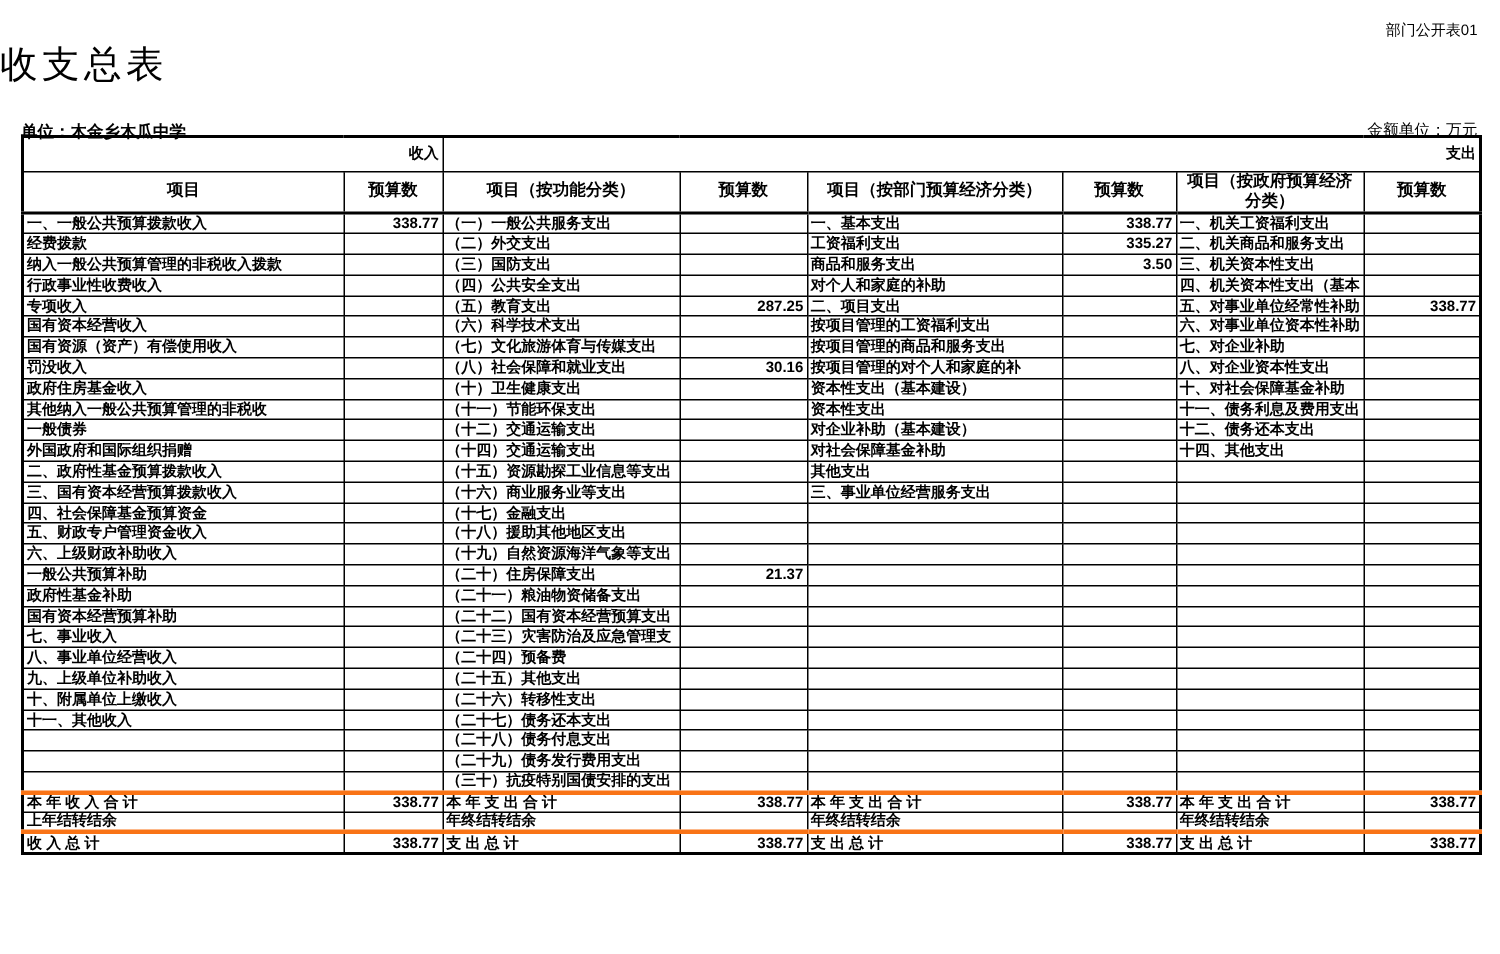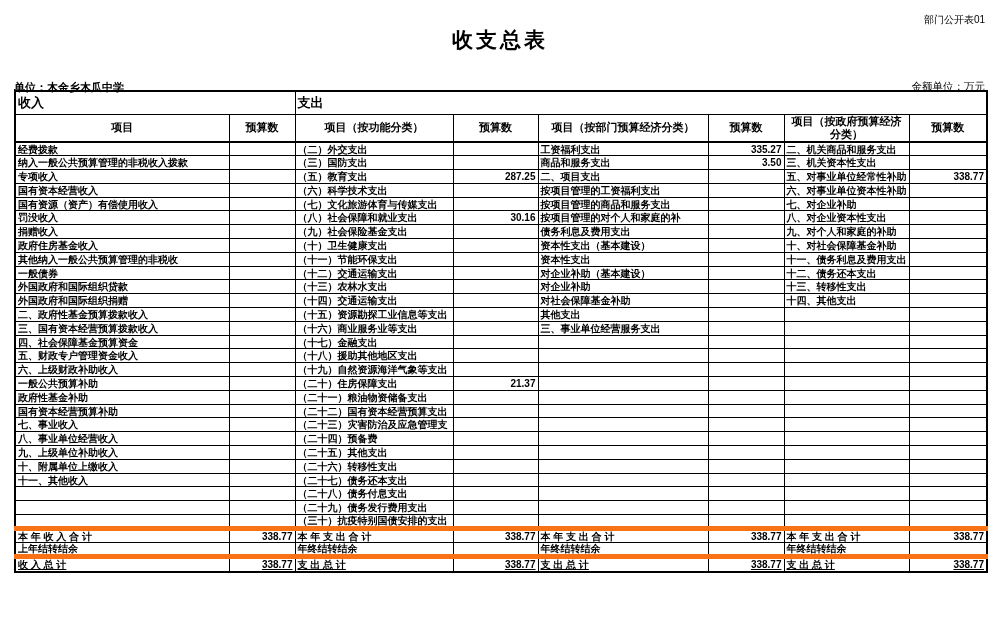--- a/index.html
+++ b/index.html
@@ -10,22 +10,21 @@
     font-family:"Liberation Sans","DejaVu Sans",sans-serif;
     color:#000;
     overflow:hidden;
   }
   .corner{
     position:absolute;top:13px;right:15px;
     font-size:10px;font-weight:normal;
   }
   .title{
     position:absolute;top:26px;left:0;right:0;margin:0;
-    text-align:center;
-    font-size:21px;font-weight:bold;letter-spacing:3px;
+    font-size:25px;font-weight:normal;letter-spacing:3px;
   }
   .meta{
     position:absolute;top:80px;left:14px;right:15px;
     display:flex;justify-content:space-between;
     font-size:11px;font-weight:bold;
   }
   .meta .right{font-weight:normal;font-size:10.5px;}
   table.budget{
     position:absolute;top:90px;left:14px;
     width:972px;
@@ -35,34 +34,34 @@
     font-weight:bold;
   }
   table.budget th, table.budget td{
     border:1px solid #000;
     padding:0 2px;
     overflow:hidden;
     white-space:nowrap;
     line-height:1.1;
   }
   tr.sec-row{height:23px;}
-  tr.sec-row th{font-size:13px;text-align:left;}
+  tr.sec-row th{font-size:10px;text-align:right;}
   tr.col-row{height:28px;}
   tr.col-row th{font-size:11px;text-align:center;white-space:normal;line-height:1.15;border-bottom:2px solid #000;}
   tbody tr{height:13.8px;}
   tbody td, tfoot td{font-size:10px;}
   td.item{text-align:left;}
   td.val{text-align:right;padding-right:3px;}
   .ind0{padding-left:2px;}
   .ind1{padding-left:27px;}
   .ind2{padding-left:34px;margin-left:32px;}
   .ind3{padding-left:43px;}
   tfoot tr{height:13px;}
-  tfoot tr.thick-top td{border-top:5px solid #f97316;}
-  tfoot tr:last-child{height:15px;text-decoration:underline;}
+  tfoot tr.thick-top td{border-top:3px solid #f97316;}
+  tfoot tr:last-child{height:15px;}
 </style>
 </head>
 <body>
 
 <div class="page">
 
   <div class="corner">部门公开表01</div>
 
   <h1 class="title">收支总表</h1>
 
@@ -93,40 +92,60 @@
         <th>项目（按功能分类）</th>
         <th>预算数</th>
         <th>项目（按部门预算经济分类）</th>
         <th>预算数</th>
         <th>项目（按政府预算经济分类）</th>
         <th>预算数</th>
       </tr>
     </thead>
     <tbody>
         <tr>
+          <td class="item ind0">一、一般公共预算拨款收入</td>
+          <td class="val">338.77</td>
+          <td class="item ind0">（一）一般公共服务支出</td>
+          <td class="val"></td>
+          <td class="item ind0">一、基本支出</td>
+          <td class="val">338.77</td>
+          <td class="item ind0">一、机关工资福利支出</td>
+          <td class="val"></td>
+        </tr>
+        <tr>
           <td class="item ind2">经费拨款</td>
           <td class="val"></td>
           <td class="item ind0">（二）外交支出</td>
           <td class="val"></td>
           <td class="item ind2">工资福利支出</td>
           <td class="val">335.27</td>
           <td class="item ind0">二、机关商品和服务支出</td>
           <td class="val"></td>
         </tr>
         <tr>
           <td class="item ind1">纳入一般公共预算管理的非税收入拨款</td>
           <td class="val"></td>
           <td class="item ind0">（三）国防支出</td>
           <td class="val"></td>
           <td class="item ind2">商品和服务支出</td>
           <td class="val">3.50</td>
           <td class="item ind0">三、机关资本性支出</td>
           <td class="val"></td>
         </tr>
         <tr>
+          <td class="item ind3">行政事业性收费收入</td>
+          <td class="val"></td>
+          <td class="item ind0">（四）公共安全支出</td>
+          <td class="val"></td>
+          <td class="item ind2">对个人和家庭的补助</td>
+          <td class="val"></td>
+          <td class="item ind0">四、机关资本性支出（基本</td>
+          <td class="val"></td>
+        </tr>
+        <tr>
           <td class="item ind3">专项收入</td>
           <td class="val"></td>
           <td class="item ind0">（五）教育支出</td>
           <td class="val">287.25</td>
           <td class="item ind0">二、项目支出</td>
           <td class="val"></td>
           <td class="item ind0">五、对事业单位经常性补助</td>
           <td class="val">338.77</td>
         </tr>
         <tr>
@@ -153,30 +172,20 @@
           <td class="item ind3">罚没收入</td>
           <td class="val"></td>
           <td class="item ind0">（八）社会保障和就业支出</td>
           <td class="val">30.16</td>
           <td class="item ind2">按项目管理的对个人和家庭的补</td>
           <td class="val"></td>
           <td class="item ind0">八、对企业资本性支出</td>
           <td class="val"></td>
         </tr>
         <tr>
-          <td class="item ind3">捐赠收入</td>
-          <td class="val"></td>
-          <td class="item ind0">（九）社会保险基金支出</td>
-          <td class="val"></td>
-          <td class="item ind2">债务利息及费用支出</td>
-          <td class="val"></td>
-          <td class="item ind0">九、对个人和家庭的补助</td>
-          <td class="val"></td>
-        </tr>
-        <tr>
           <td class="item ind3">政府住房基金收入</td>
           <td class="val"></td>
           <td class="item ind0">（十）卫生健康支出</td>
           <td class="val"></td>
           <td class="item ind2">资本性支出（基本建设）</td>
           <td class="val"></td>
           <td class="item ind0">十、对社会保障基金补助</td>
           <td class="val"></td>
         </tr>
         <tr>
@@ -190,30 +199,20 @@
           <td class="val"></td>
         </tr>
         <tr>
           <td class="item ind3">一般债券</td>
           <td class="val"></td>
           <td class="item ind0">（十二）交通运输支出</td>
           <td class="val"></td>
           <td class="item ind2">对企业补助（基本建设）</td>
           <td class="val"></td>
           <td class="item ind0">十二、债务还本支出</td>
-          <td class="val"></td>
-        </tr>
-        <tr>
-          <td class="item ind1">外国政府和国际组织贷款</td>
-          <td class="val"></td>
-          <td class="item ind0">（十三）农林水支出</td>
-          <td class="val"></td>
-          <td class="item ind2">对企业补助</td>
-          <td class="val"></td>
-          <td class="item ind0">十三、转移性支出</td>
           <td class="val"></td>
         </tr>
         <tr>
           <td class="item ind1">外国政府和国际组织捐赠</td>
           <td class="val"></td>
           <td class="item ind0">（十四）交通运输支出</td>
           <td class="val"></td>
           <td class="item ind2">对社会保障基金补助</td>
           <td class="val"></td>
           <td class="item ind0">十四、其他支出</td>

